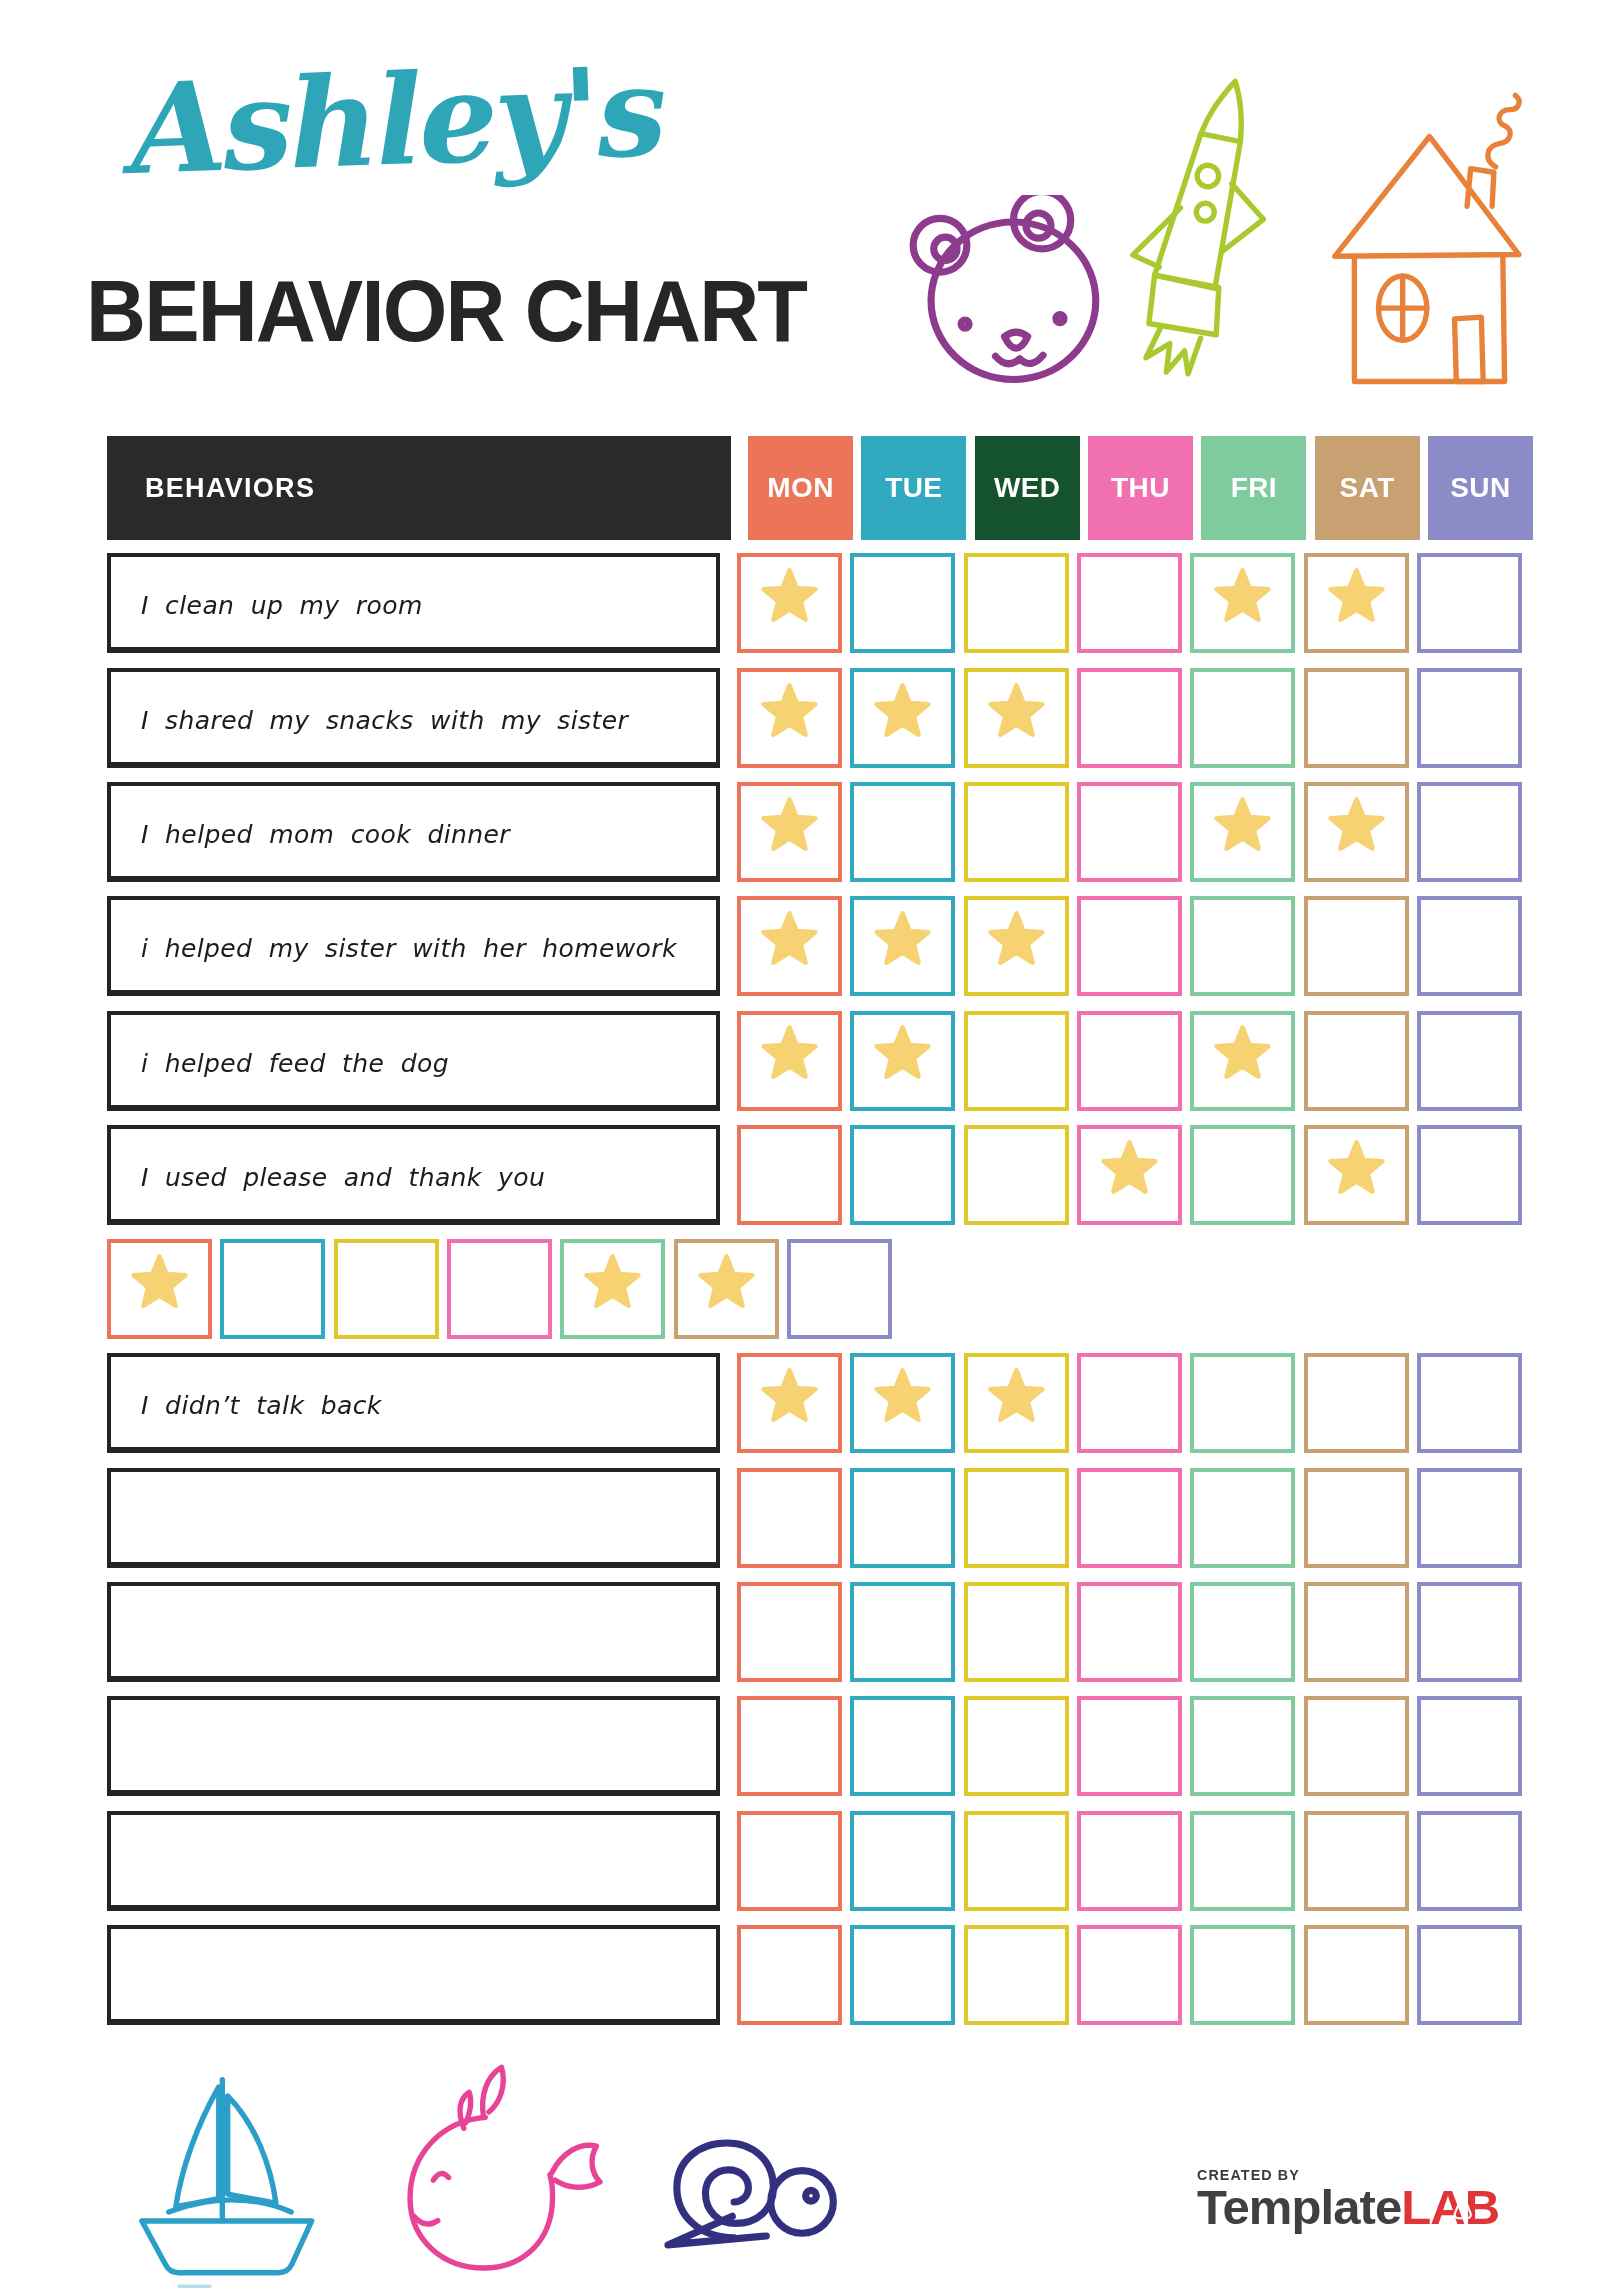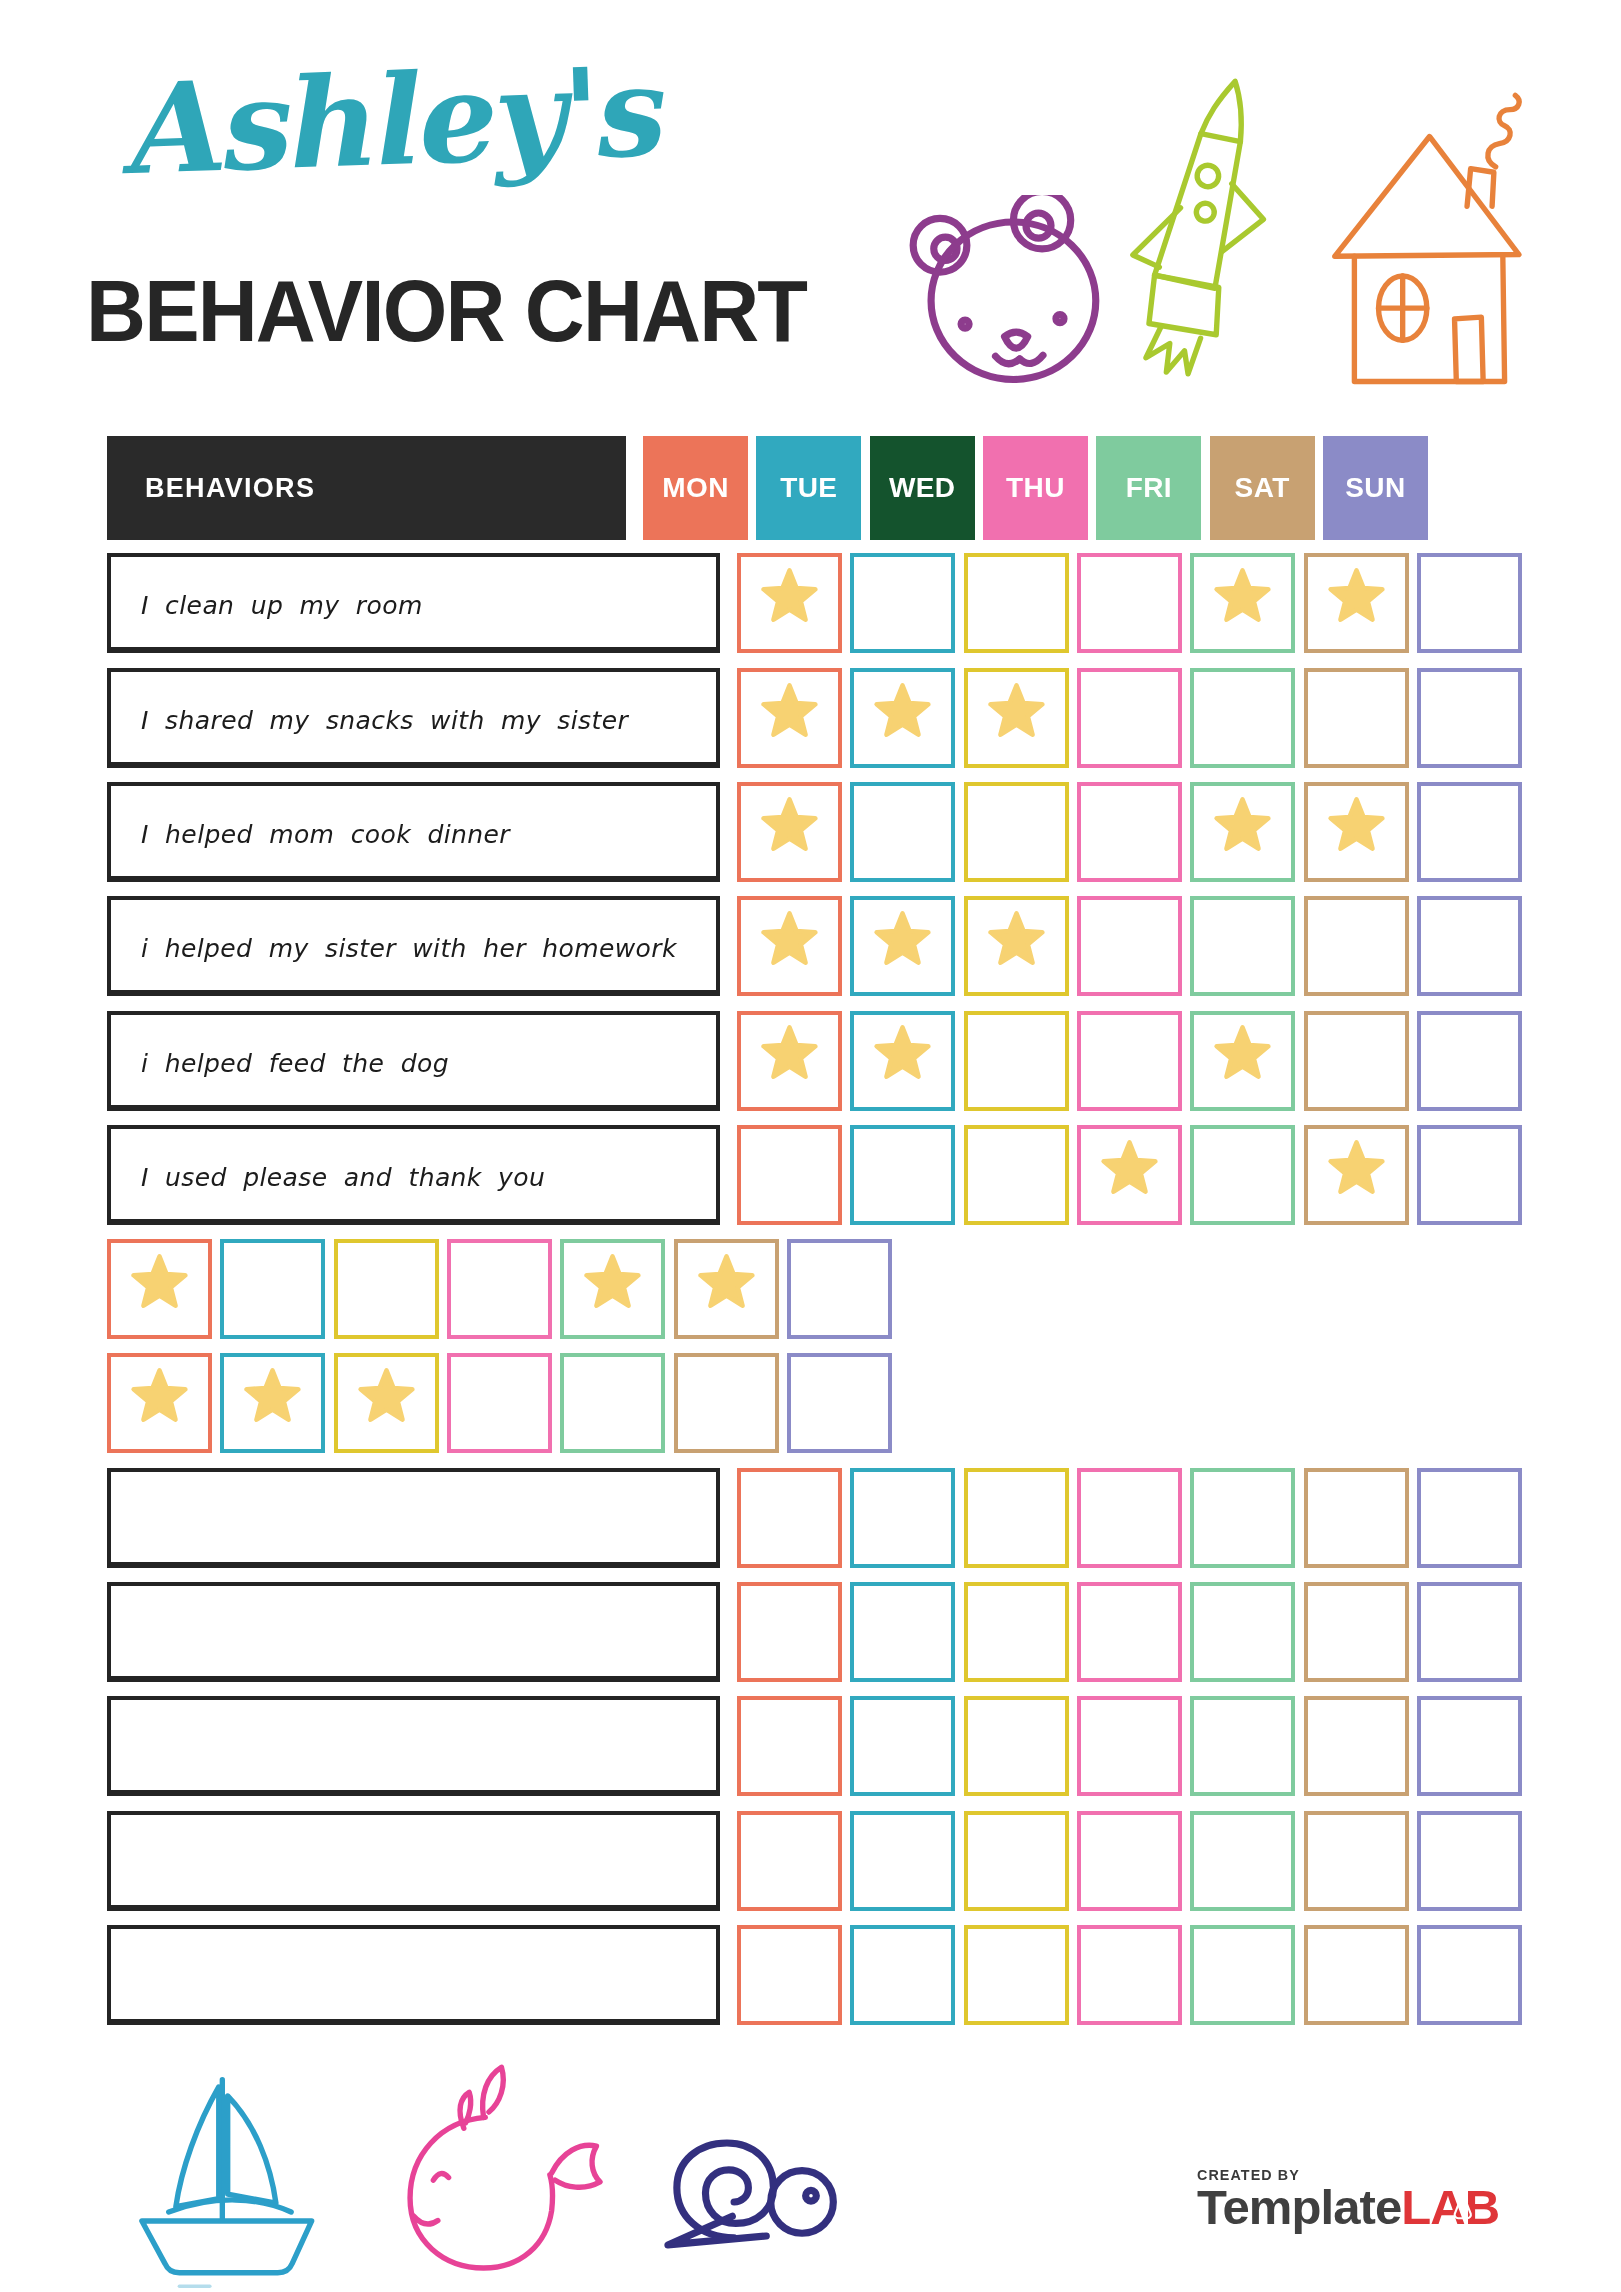--- a/index.html
+++ b/index.html
@@ -32,21 +32,21 @@
     transform-origin: left top;
     white-space: nowrap;
   }
 
   
   .table { position: absolute; left: 107px; top: 436px; }
   .hdr-row, .row { display: flex; }
   .hdr-row { margin-bottom: 13.4px; }
   .row { margin-bottom: 14.3px; }
   .behaviors-hdr {
-    width: 519px; height: 104px;
+    width: 624px; height: 104px;
     background: #2a2a2a; color: #fff;
     display: flex; align-items: center;
     padding-left: 38px;
     font-size: 27px; font-weight: 700; letter-spacing: 1.3px;
     margin-right: 17px;
   }
   .day-headers, .cells {
     width: 785px; display: flex; justify-content: space-between;
   }
   .day-header {
@@ -325,20 +325,23 @@
             </div>
             <div class="cell" style="border-color: rgb(200, 161, 114);">
               <svg class="star" viewBox="0 0 100 100">
                 <polygon points="50,6 61.8,35.8 93.7,37.8 69,58.2 77,89.2 50,72 23,89.2 31,58.2 6.3,37.8 38.2,35.8" fill="#f7d272" stroke="#f7d272" stroke-width="8" stroke-linejoin="round"></polygon>
               </svg>
             </div>
             <div class="cell" style="border-color: rgb(139, 139, 199);"></div>
           </div>
         </div>
         <div class="row">
+          <div class="label-box">
+            <span class="handwriting">I didn’t talk back</span>
+          </div>
           <div class="cells">
             <div class="cell" style="border-color: rgb(236, 116, 89);">
               <svg class="star" viewBox="0 0 100 100">
                 <polygon points="50,6 61.8,35.8 93.7,37.8 69,58.2 77,89.2 50,72 23,89.2 31,58.2 6.3,37.8 38.2,35.8" fill="#f7d272" stroke="#f7d272" stroke-width="8" stroke-linejoin="round"></polygon>
               </svg>
             </div>
             <div class="cell" style="border-color: rgb(49, 169, 191);">
               <svg class="star" viewBox="0 0 100 100">
                 <polygon points="50,6 61.8,35.8 93.7,37.8 69,58.2 77,89.2 50,72 23,89.2 31,58.2 6.3,37.8 38.2,35.8" fill="#f7d272" stroke="#f7d272" stroke-width="8" stroke-linejoin="round"></polygon>
               </svg>

